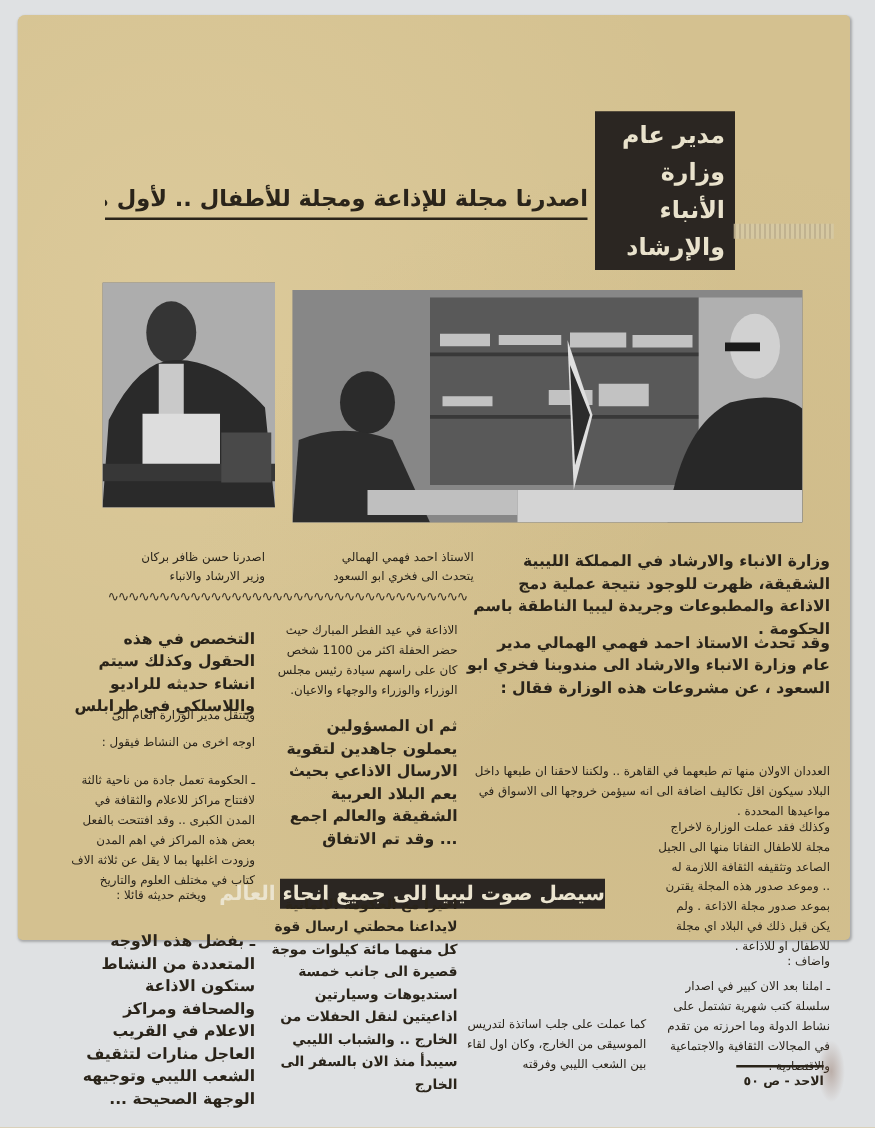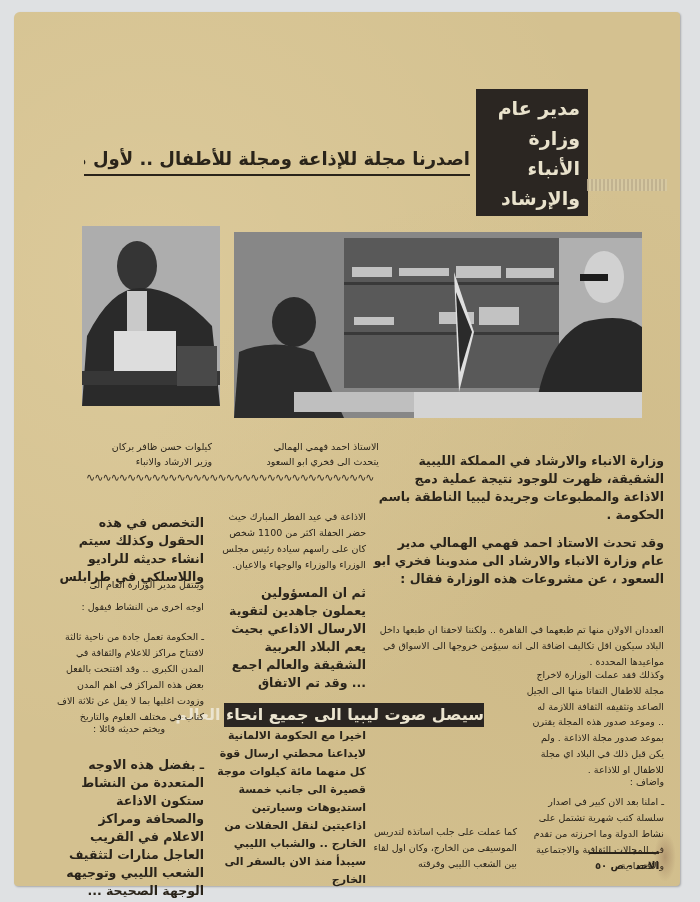--- a/index.html
+++ b/index.html
@@ -3,30 +3,30 @@
 <meta charset="utf-8">
 <style>
   html, body { margin:0; padding:0; }
   body {
     width:700px; height:902px; overflow:hidden;
     background:#dfe1e3;
     position:relative;
     font-family:"DejaVu Sans", sans-serif;
   }
   .page {
-    position:absolute; left:14px; top:12px; width:666px; height:874px;
+    position:absolute; left:14px; top:12px; width:666px; height:740px;
     background:#d4c190;
     background-image:
       radial-gradient(circle at 20% 30%, rgba(255,240,200,0.18), transparent 60%),
       radial-gradient(circle at 80% 70%, rgba(160,130,70,0.10), transparent 55%);
     border-radius:6px 4px 4px 4px;
     box-shadow: 1px 1px 2px rgba(0,0,0,0.25);
     color:#2a241a;
   }
-  .rtl { direction:rtl; text-align:right;margin-top:12px; }
+  .rtl { direction:rtl; text-align:right; }
   .block { position:absolute; }
   
   .hbox {
     position:absolute; left:462px; top:77px; width:112px; height:127px;
     background:#2b2622; color:#e9e2cc;
     font-size:19px; line-height:30px; font-weight:bold;
     padding:4px 8px; box-sizing:border-box; direction:rtl; text-align:right;
   }
   .hatch {
     position:absolute; left:573px; top:167px; width:80px; height:12px;
@@ -112,32 +112,32 @@
       <path d="M220 40 L240 100 L225 160 Z" fill="#e4dfd3"></path>
       <path d="M222 60 L238 100 L226 140 Z" fill="#2f2b26"></path>
       <ellipse cx="60" cy="90" rx="22" ry="25" fill="#2f2a24"></ellipse>
       <path d="M0 186 L5 120 Q40 105 80 120 L110 186 Z" fill="#302c26"></path>
       <rect x="180" y="160" width="228" height="26" fill="#d9d4c7"></rect>
       <rect x="60" y="160" width="120" height="20" fill="#c4bfb1"></rect>
     </svg>
   </div>
 
   <div class="caption" style="left:68px;top:427px;width:130px;">
-    <div>كيلوات حسن ظافر بركان</div>
+    <div>اصدرنا حسن ظافر بركان</div>
     <div>وزير الارشاد والانباء</div>
   </div>
   <div class="caption" style="left:215px;top:427px;width:150px;">
     <div>الاستاذ احمد فهمي الهمالي</div>
     <div>يتحدث الى فخري ابو السعود</div>
   </div>
 
   <div class="wave">∿∿∿∿∿∿∿∿∿∿∿∿∿∿∿∿∿∿∿∿∿∿∿∿∿∿∿∿∿∿∿∿∿∿∿</div>
 
   <div class="block rtl bold-text" style="left:358px;top:428px;width:292px;">وزارة الانباء والارشاد في المملكة الليبية الشقيقة، ظهرت للوجود نتيجة عملية دمج الاذاعة والمطبوعات وجريدة ليبيا الناطقة باسم الحكومة .</div>
-  <div class="block rtl bold-text" style="left:358px;top:510px;width:292px;">وقد تحدث الاستاذ احمد فهمي الهمالي مدير عام وزارة الانباء والارشاد الى مندوبنا فخري ابو السعود ، عن مشروعات هذه الوزارة فقال :</div>
+  <div class="block rtl bold-text" style="left:358px;top:493px;width:292px;">وقد تحدث الاستاذ احمد فهمي الهمالي مدير عام وزارة الانباء والارشاد الى مندوبنا فخري ابو السعود ، عن مشروعات هذه الوزارة فقال :</div>
   <div class="block rtl small-text" style="left:358px;top:598px;width:292px;">العددان الاولان منها تم طبعهما في القاهرة .. ولكننا لاحقنا ان طبعها داخل البلاد سيكون اقل تكاليف اضافة الى انه سيؤمن خروجها الى الاسواق في مواعيدها المحددة .</div>
   <div class="block rtl small-text" style="left:510px;top:643px;width:140px;">وكذلك فقد عملت الوزارة لاخراج مجلة للاطفال التفاتا منها الى الجيل الصاعد وتثقيفه الثقافة اللازمة له</div>
   <div class="block rtl small-text" style="left:510px;top:690px;width:140px;">.. وموعد صدور هذه المجلة يقترن بموعد صدور مجلة الاذاعة . ولم يكن قبل ذلك في البلاد اي مجلة للاطفال او للاذاعة .</div>
   <div class="block rtl small-text" style="left:510px;top:750px;width:140px;">واضاف :</div>
   <div class="block rtl small-text" style="left:510px;top:770px;width:140px;">ـ املنا بعد الان كبير في اصدار سلسلة كتب شهرية تشتمل على نشاط الدولة وما احرزته من تقدم في المجالات الثقافية والاجتماعية والاقتصادية .</div>
   <div class="rule" style="left:575px;top:840px;width:70px;"></div>
   <div class="footer" style="left:560px;top:848px;width:85px;">الاحد - ص ٥٠</div>
 
   <div class="block rtl small-text" style="left:200px;top:485px;width:152px;">الاذاعة في عيد الفطر المبارك حيث حضر الحفلة اكثر من 1100 شخص كان على راسهم سيادة رئيس مجلس الوزراء والوزراء والوجهاء والاعيان.</div>
   <div class="block rtl bold-text" style="left:200px;top:560px;width:152px;">ثم ان المسؤولين يعملون جاهدين لتقوية الارسال الاذاعي بحيث يعم البلاد العربية الشقيقة والعالم اجمع ... وقد تم الاتفاق</div>

